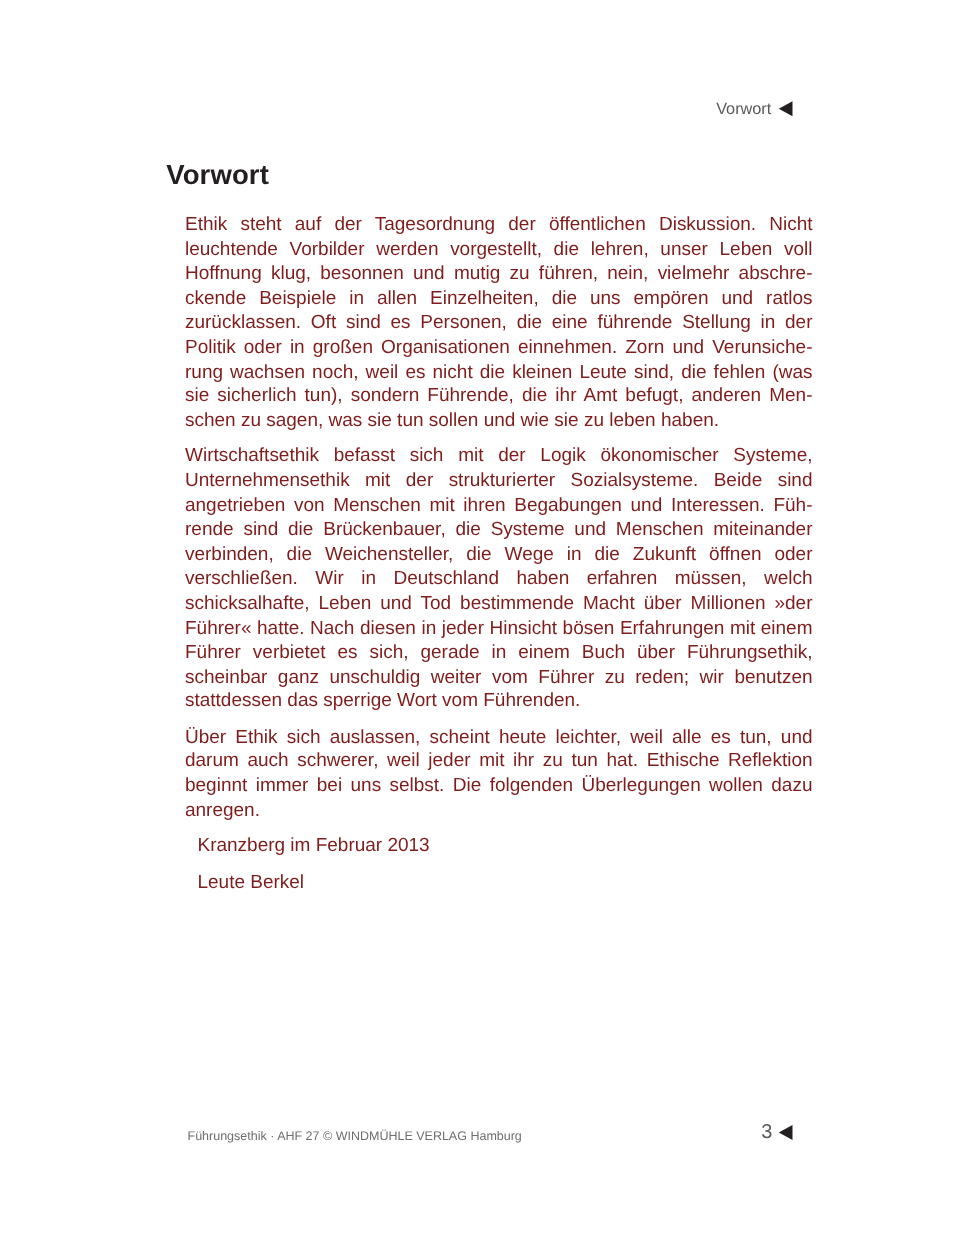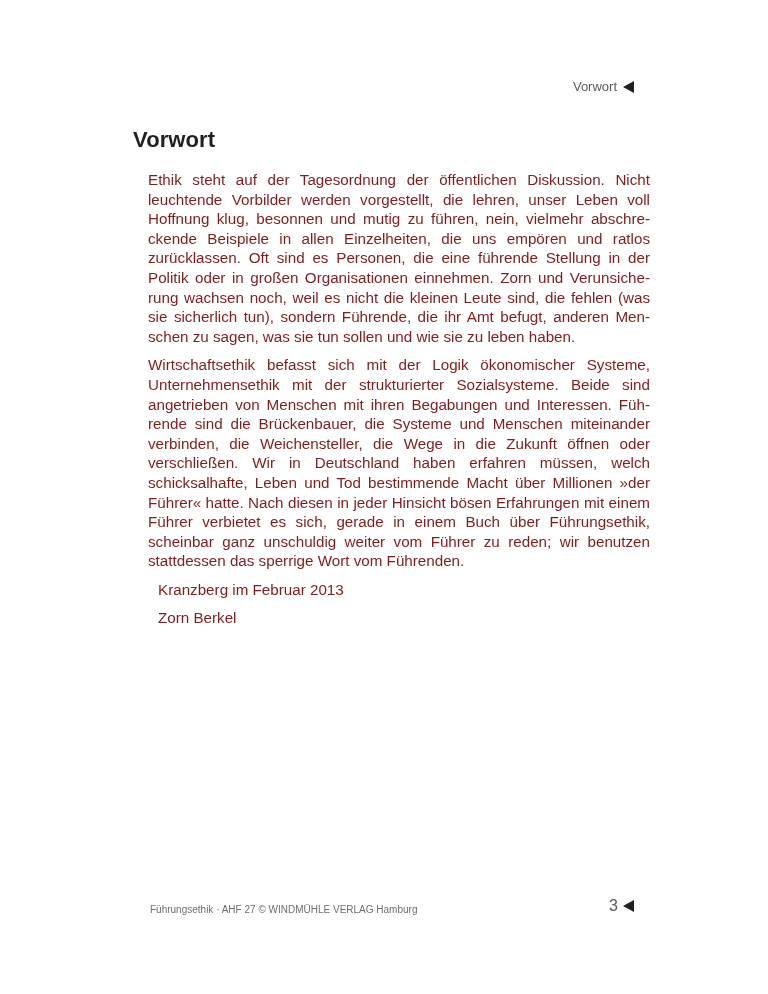--- a/index.html
+++ b/index.html
@@ -84,22 +84,23 @@
 <div class="running-header">
   <span>Vorwort</span>
   <span class="tri"></span>
 </div>
 
 <h1 class="page-title">Vorwort</h1>
 
 <div class="body-text">
   <p>Ethik steht auf der Tagesordnung der öffentlichen Diskussion. Nicht leuchtende Vorbilder werden vorgestellt, die lehren, unser Leben voll Hoffnung klug, besonnen und mutig zu führen, nein, vielmehr abschre­ckende Beispiele in allen Einzelheiten, die uns empören und ratlos zurücklassen. Oft sind es Personen, die eine führende Stellung in der Politik oder in großen Organisationen einnehmen. Zorn und Verunsiche­rung wachsen noch, weil es nicht die kleinen Leute sind, die fehlen (was sie sicherlich tun), sondern Führende, die ihr Amt befugt, anderen Men­schen zu sagen, was sie tun sollen und wie sie zu leben haben.</p>
   <p>Wirtschaftsethik befasst sich mit der Logik ökonomischer Systeme, Unternehmensethik mit der strukturierter Sozialsysteme. Beide sind angetrieben von Menschen mit ihren Begabungen und Interessen. Füh­rende sind die Brückenbauer, die Systeme und Menschen miteinander verbinden, die Weichensteller, die Wege in die Zukunft öffnen oder verschließen. Wir in Deutschland haben erfahren müssen, welch schicksalhafte, Leben und Tod bestimmende Macht über Millionen »der Führer« hatte. Nach diesen in jeder Hinsicht bösen Erfahrungen mit einem Führer verbietet es sich, gerade in einem Buch über Führungs­ethik, scheinbar ganz unschuldig weiter vom Führer zu reden; wir benut­zen stattdessen das sperrige Wort vom Führenden.</p>
+  <p>Über Ethik sich auslassen, scheint heute leichter, weil alle es tun, und darum auch schwerer, weil jeder mit ihr zu tun hat. Ethische Reflektion beginnt immer bei uns selbst. Die folgenden Überlegungen wollen da­zu anregen.</p>
   <div class="sign">Kranzberg im Februar 2013</div>
-  <div class="sign">Zorn Berkel</div>
+  <div class="sign">Leute Berkel</div>
 </div>
 
 <div class="footer">Führungsethik · AHF 27 © WINDMÜHLE VERLAG Hamburg</div>
 
 <div class="page-number">
   <span>3</span>
   <span class="tri"></span>
 </div>
 
 </body></html>

